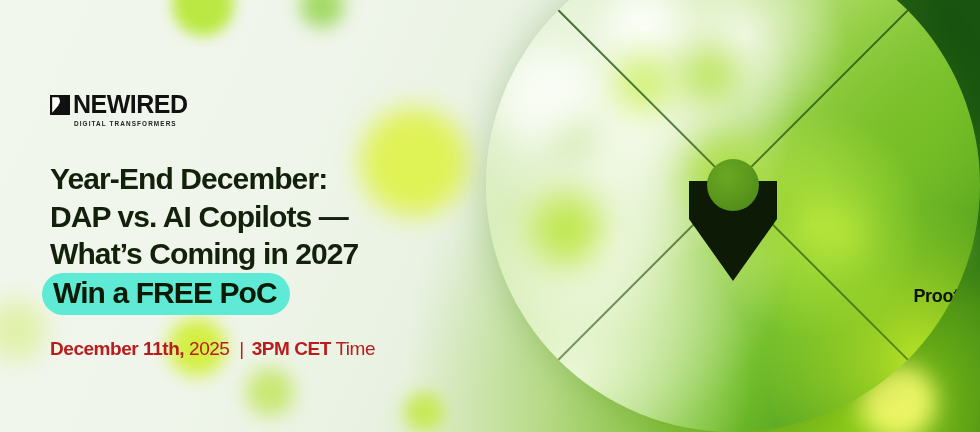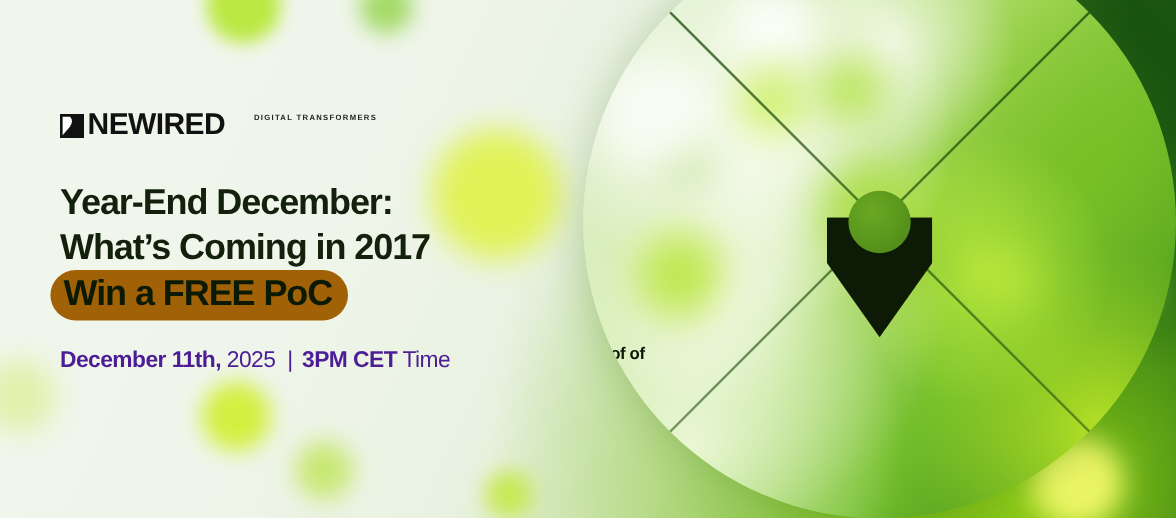--- a/index.html
+++ b/index.html
@@ -78,36 +78,36 @@
     margin-left:-26px; margin-top:-26px;
     width:52px; height:52px;
     border-radius:50%;
     background:radial-gradient(circle at 38% 32%, #6aa823 0%, #59961c 55%, #4a8416 100%);
   }
 
   #wheel-label {
     position:absolute;
     left:0; right:0;
     top:348px;
-    text-align:left;
+    text-align:right;
     color:#0b1505;
     font-weight:bold;
-    font-size:14px;
+    font-size:18px;
     line-height:1.22;
     letter-spacing:-.3px;
   }
 
   
   #content {
     position:absolute;
     left:50px; top:92px;
     width:430px;
   }
 
-  #logo { display:flex; flex-direction:row; margin-bottom:33px; }
+  #logo { display:flex; flex-direction:column; margin-bottom:33px; }
   #logo-row { display:flex; align-items:center; gap:3px; }
   #logo-mark { width:20px; height:20px; flex:none; }
   #logo-word {
     font-size:25px; font-weight:bold;
     letter-spacing:-.5px; color:#111;
     line-height:1;
   }
   #logo-tag {
     font-size:6.4px; font-weight:bold;
     letter-spacing:1.1px; color:#222;
@@ -118,31 +118,31 @@
     color:#13210c;
     font-size:30px;
     font-weight:bold;
     line-height:1.255;
     letter-spacing:-.9px;
   }
   #headline .ln { display:block; white-space:nowrap; }
 
   #hl-pill {
     display:inline-block;
-    background:#a16207;
+    background:#5eead4;
     border-radius:999px;
     padding:1px 13px 3px 11px;
     margin-left:-8px;
     color:#0c1a05;
   }
 
   #datebar {
     margin-top:23px;
     font-size:19px;
-    color:#4c1d95;
+    color:#b91c1c;
     letter-spacing:-.45px;
     white-space:nowrap;
   }
   #datebar .b { font-weight:bold; }
   #datebar .n { font-weight:normal; }
   #datebar .sep { font-weight:normal; margin:0 3px 0 5px; }
 </style>
 </head>
 <body>
 
@@ -196,21 +196,22 @@
           <path d="M10.6 3.0 L17.6 3.0 L17.6 17.0 L10.6 17.0 Z" fill="#111"></path>
           <path d="M11.4 3.6 A4.9 4.9 0 0 1 11.4 16.4 Z" fill="#fff" opacity="0"></path>
         </svg>
         <span id="logo-word">NEWIRED</span>
       </div>
       <div id="logo-tag">DIGITAL TRANSFORMERS</div>
     </div>
 
     <div id="headline">
       <span class="ln">Year-End December:</span>
-      <span class="ln">What’s Coming in 2017</span>
+      <span class="ln">DAP vs. AI Copilots —</span>
+      <span class="ln">What’s Coming in 2027</span>
       <span class="ln"><span id="hl-pill">Win a FREE PoC</span></span>
     </div>
 
     <div id="datebar">
       <span class="b">December 11th,</span>
       <span class="n">2025</span>
       <span class="sep">|</span>
       <span class="b">3PM CET</span>
       <span class="n">Time</span>
     </div>

